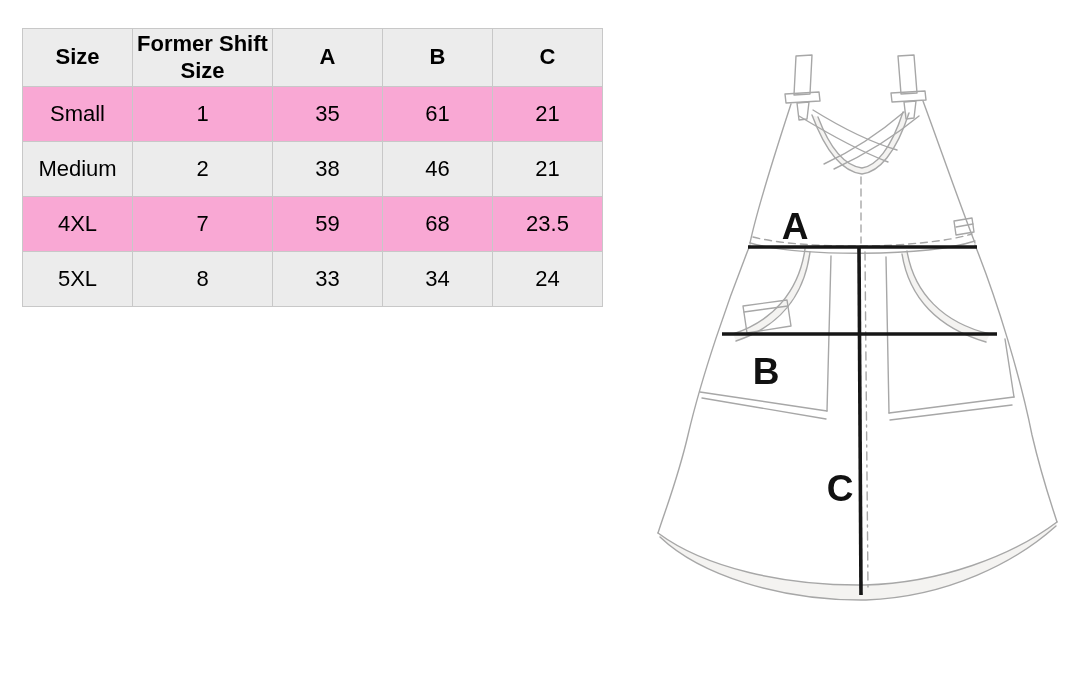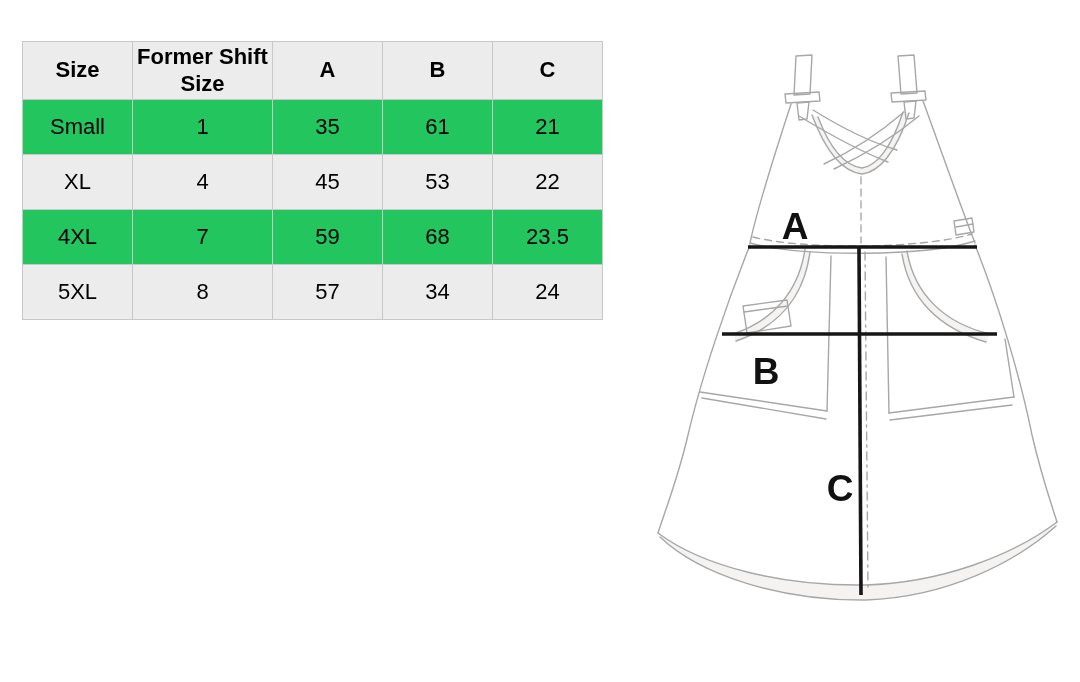--- a/index.html
+++ b/index.html
@@ -8,31 +8,30 @@
     background:#ffffff;font-family:"Liberation Sans",sans-serif;
   }
   
   .table-wrap{
     position:absolute;left:22px;top:28px;width:582px;height:606px;
     overflow:hidden;
   }
   table.size-chart{
     border-collapse:collapse;table-layout:fixed;width:580px;
     color:#000;
-    margin-top:13px;
   }
   .size-chart th,.size-chart td{
     border:1px solid #c8c8c8;
     text-align:center;vertical-align:middle;
     font-size:22px;padding:0;overflow:hidden;
   }
   .size-chart thead th{
     height:57px;font-weight:bold;background:#ececec;line-height:1.2;
   }
-  .size-chart tbody td{height:54px;background:#22c55e;font-weight:normal;}
+  .size-chart tbody td{height:54px;background:#f9a8d4;font-weight:normal;}
   .size-chart tbody tr:nth-child(even) td{background:#ececec;}
   
   .diagram{
     position:absolute;left:620px;top:20px;width:460px;height:640px;
   }
   .sketch{stroke:#a7a7a7;fill:none;stroke-width:1.4;stroke-linecap:round;stroke-linejoin:round;}
   .shade{fill:#f2f1ee;stroke:none;opacity:0.85;}
   .dashed{stroke-dasharray:7 5;}
   .dashdot{stroke-dasharray:8 5 2 5;}
   .measure{stroke:#161616;stroke-width:3.6;fill:none;}
@@ -64,37 +63,37 @@
     </thead>
     <tbody id="table-body">
         <tr>
           <td>Small</td>
           <td>1</td>
           <td>35</td>
           <td>61</td>
           <td>21</td>
         </tr>
         <tr>
-          <td>XL</td>
-          <td>4</td>
-          <td>45</td>
-          <td>53</td>
-          <td>22</td>
+          <td>Medium</td>
+          <td>2</td>
+          <td>38</td>
+          <td>46</td>
+          <td>21</td>
         </tr>
         <tr>
           <td>4XL</td>
           <td>7</td>
           <td>59</td>
           <td>68</td>
           <td>23.5</td>
         </tr>
         <tr>
           <td>5XL</td>
           <td>8</td>
-          <td>57</td>
+          <td>33</td>
           <td>34</td>
           <td>24</td>
         </tr>
       </tbody>
   </table>
 </div>
 
 <svg class="diagram" viewBox="620 20 460 640">
 
   <g>

